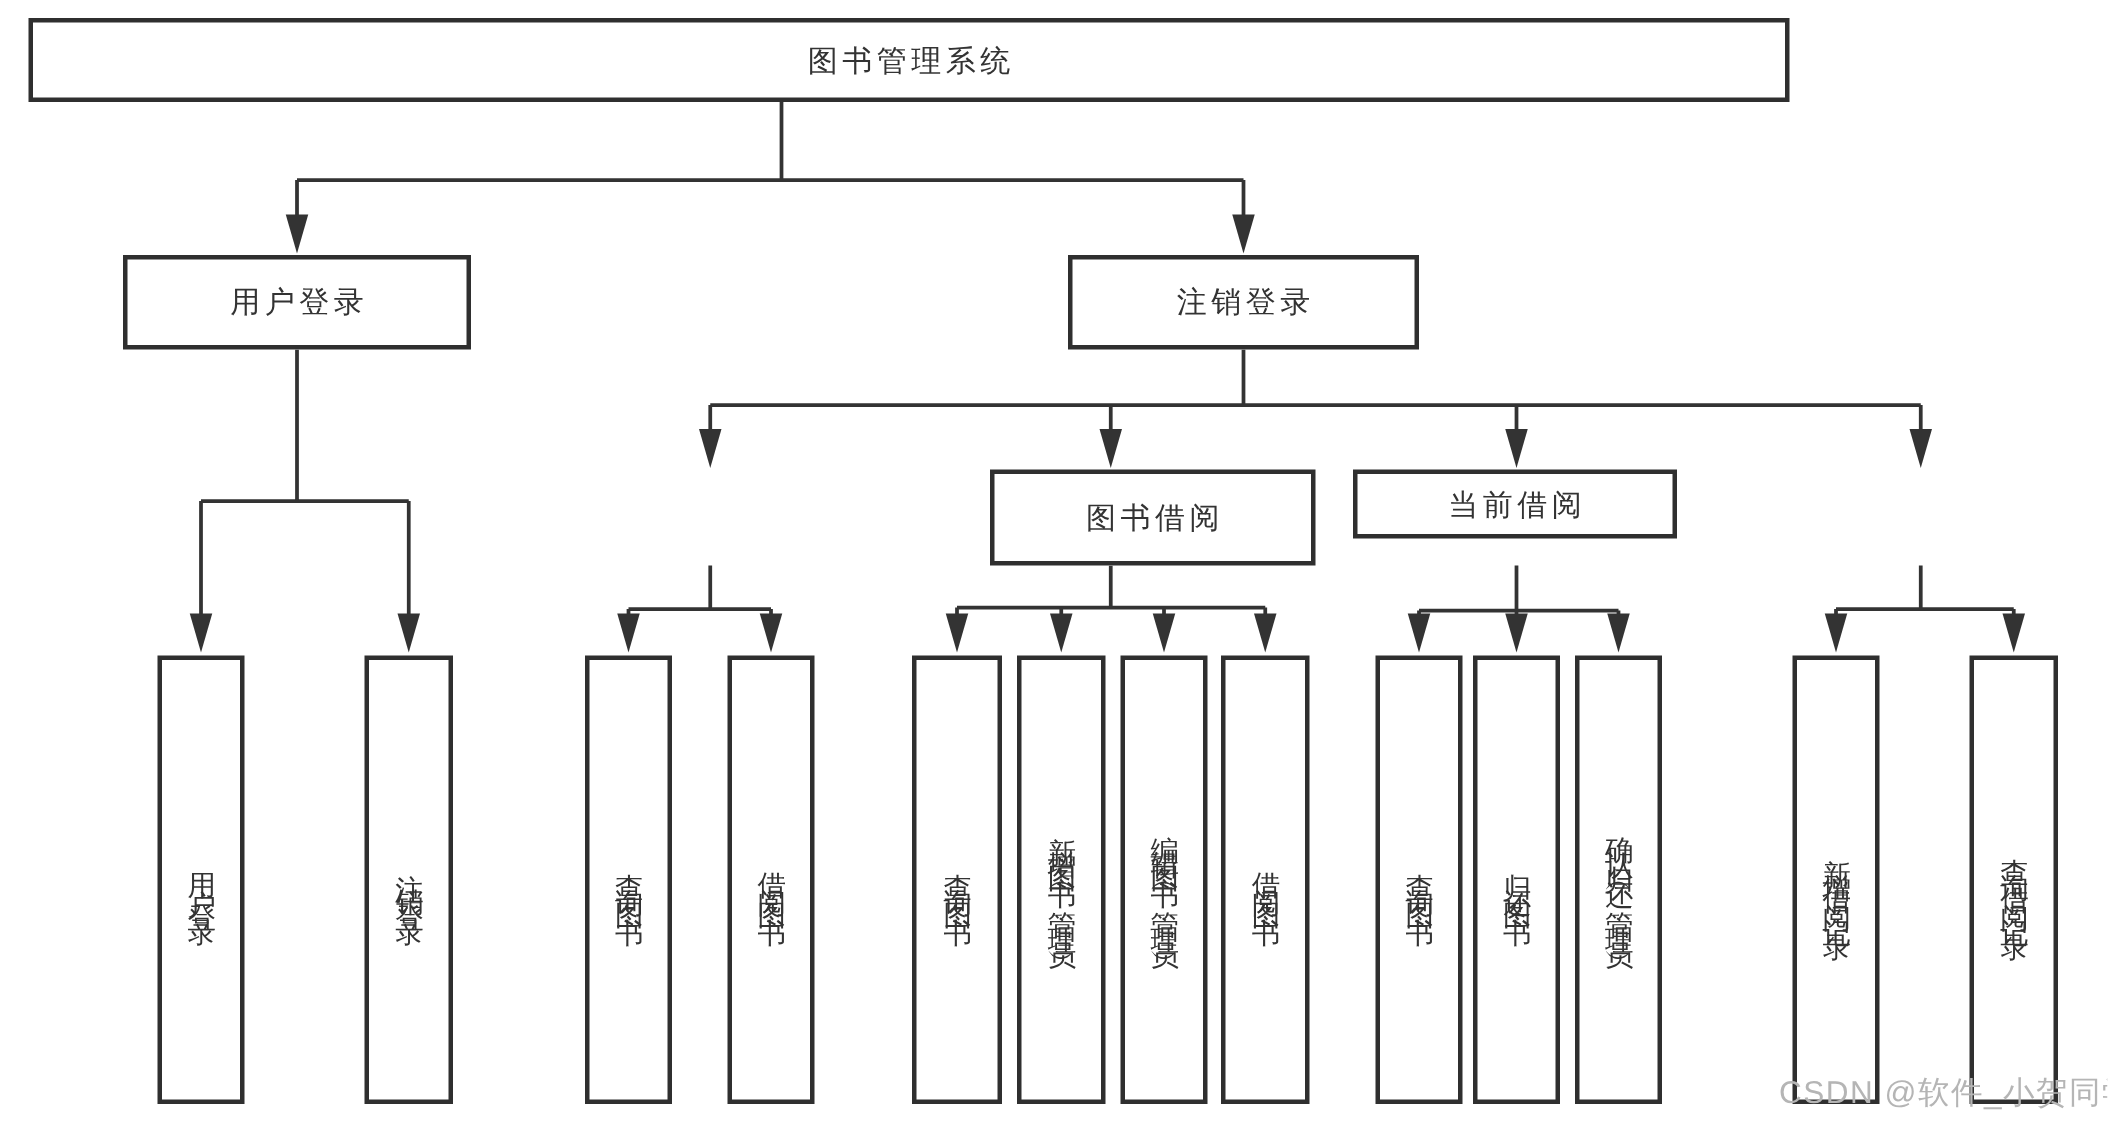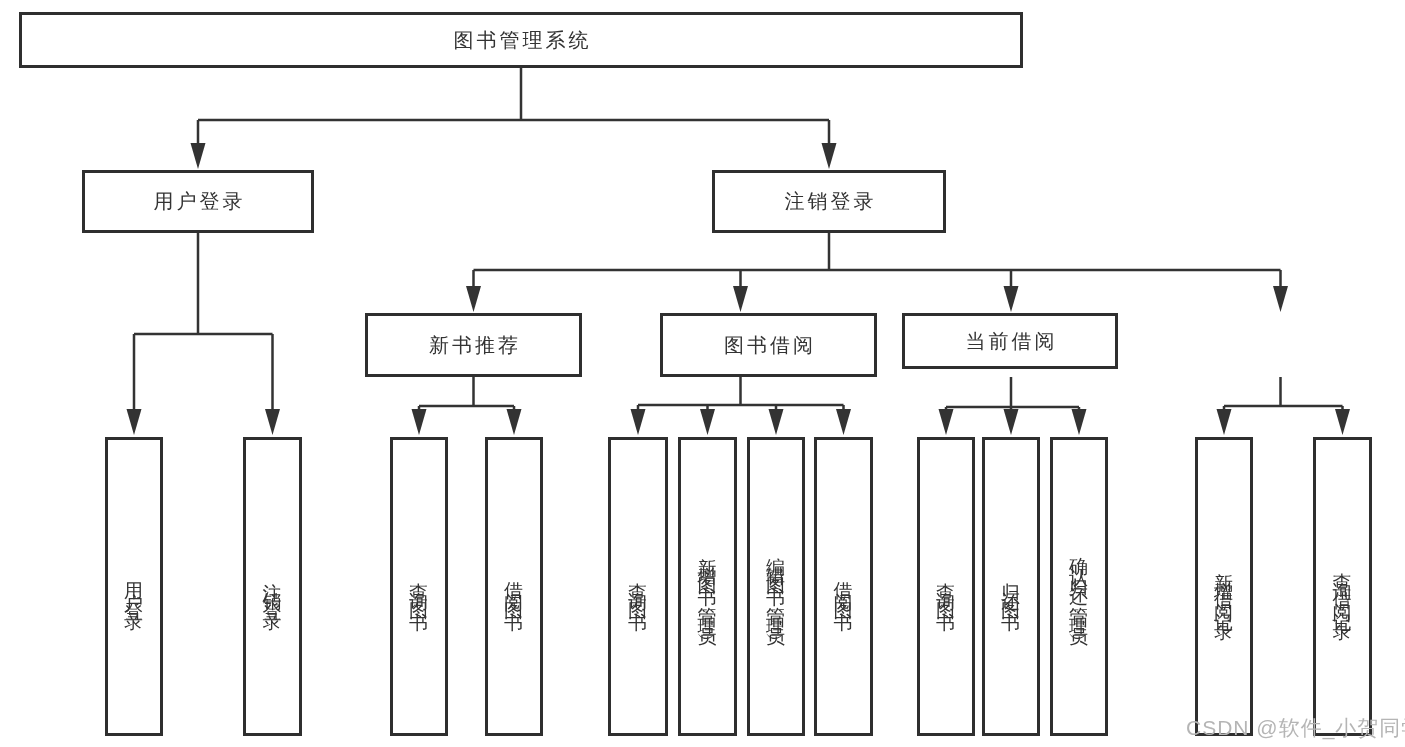--- a/index.html
+++ b/index.html
@@ -77,38 +77,35 @@
     <use href="#ah" x="707.5" y="435"></use>
     <use href="#ah" x="776" y="435"></use>
     <use href="#ah" x="843.5" y="435"></use>
     <use href="#ah" x="946" y="435"></use>
     <use href="#ah" x="1011" y="435"></use>
     <use href="#ah" x="1079" y="435"></use>
     <use href="#ah" x="1224" y="435"></use>
     <use href="#ah" x="1342.5" y="435"></use>
   </svg>
 
-  <div class="node h-node" style="left:19px;top:12px;width:1004px;height:56px">
+  <div class="node h-node" style="left:19px;top:12px;width:1174px;height:56px">
     <span>图书管理系统</span>
   </div>
 
   <div class="node h-node" style="left:82px;top:170px;width:232px;height:63px">
     <span>用户登录</span>
   </div>
   <div class="node h-node" style="left:712px;top:170px;width:234px;height:63px">
     <span>注销登录</span>
   </div>
 
-  <div class="node h-node" style="left:365px;top:313px;width:217px;height:64px">
-    <span>新书推荐</span>
-  </div>
   <div class="node h-node" style="left:660px;top:313px;width:217px;height:64px">
     <span>图书借阅</span>
   </div>
-  <div class="node h-node" style="left:902px;top:313px;width:216px;height:56px">
+  <div class="node h-node" style="left:902px;top:313px;width:216px;height:46px">
     <span>当前借阅</span>
   </div>
 
   <div class="node v-node" style="left:105px;top:437px;width:58px;height:299px">
     <span>用户登录</span>
   </div>
   <div class="node v-node" style="left:243px;top:437px;width:59px;height:299px">
     <span>注销登录</span>
   </div>
 

